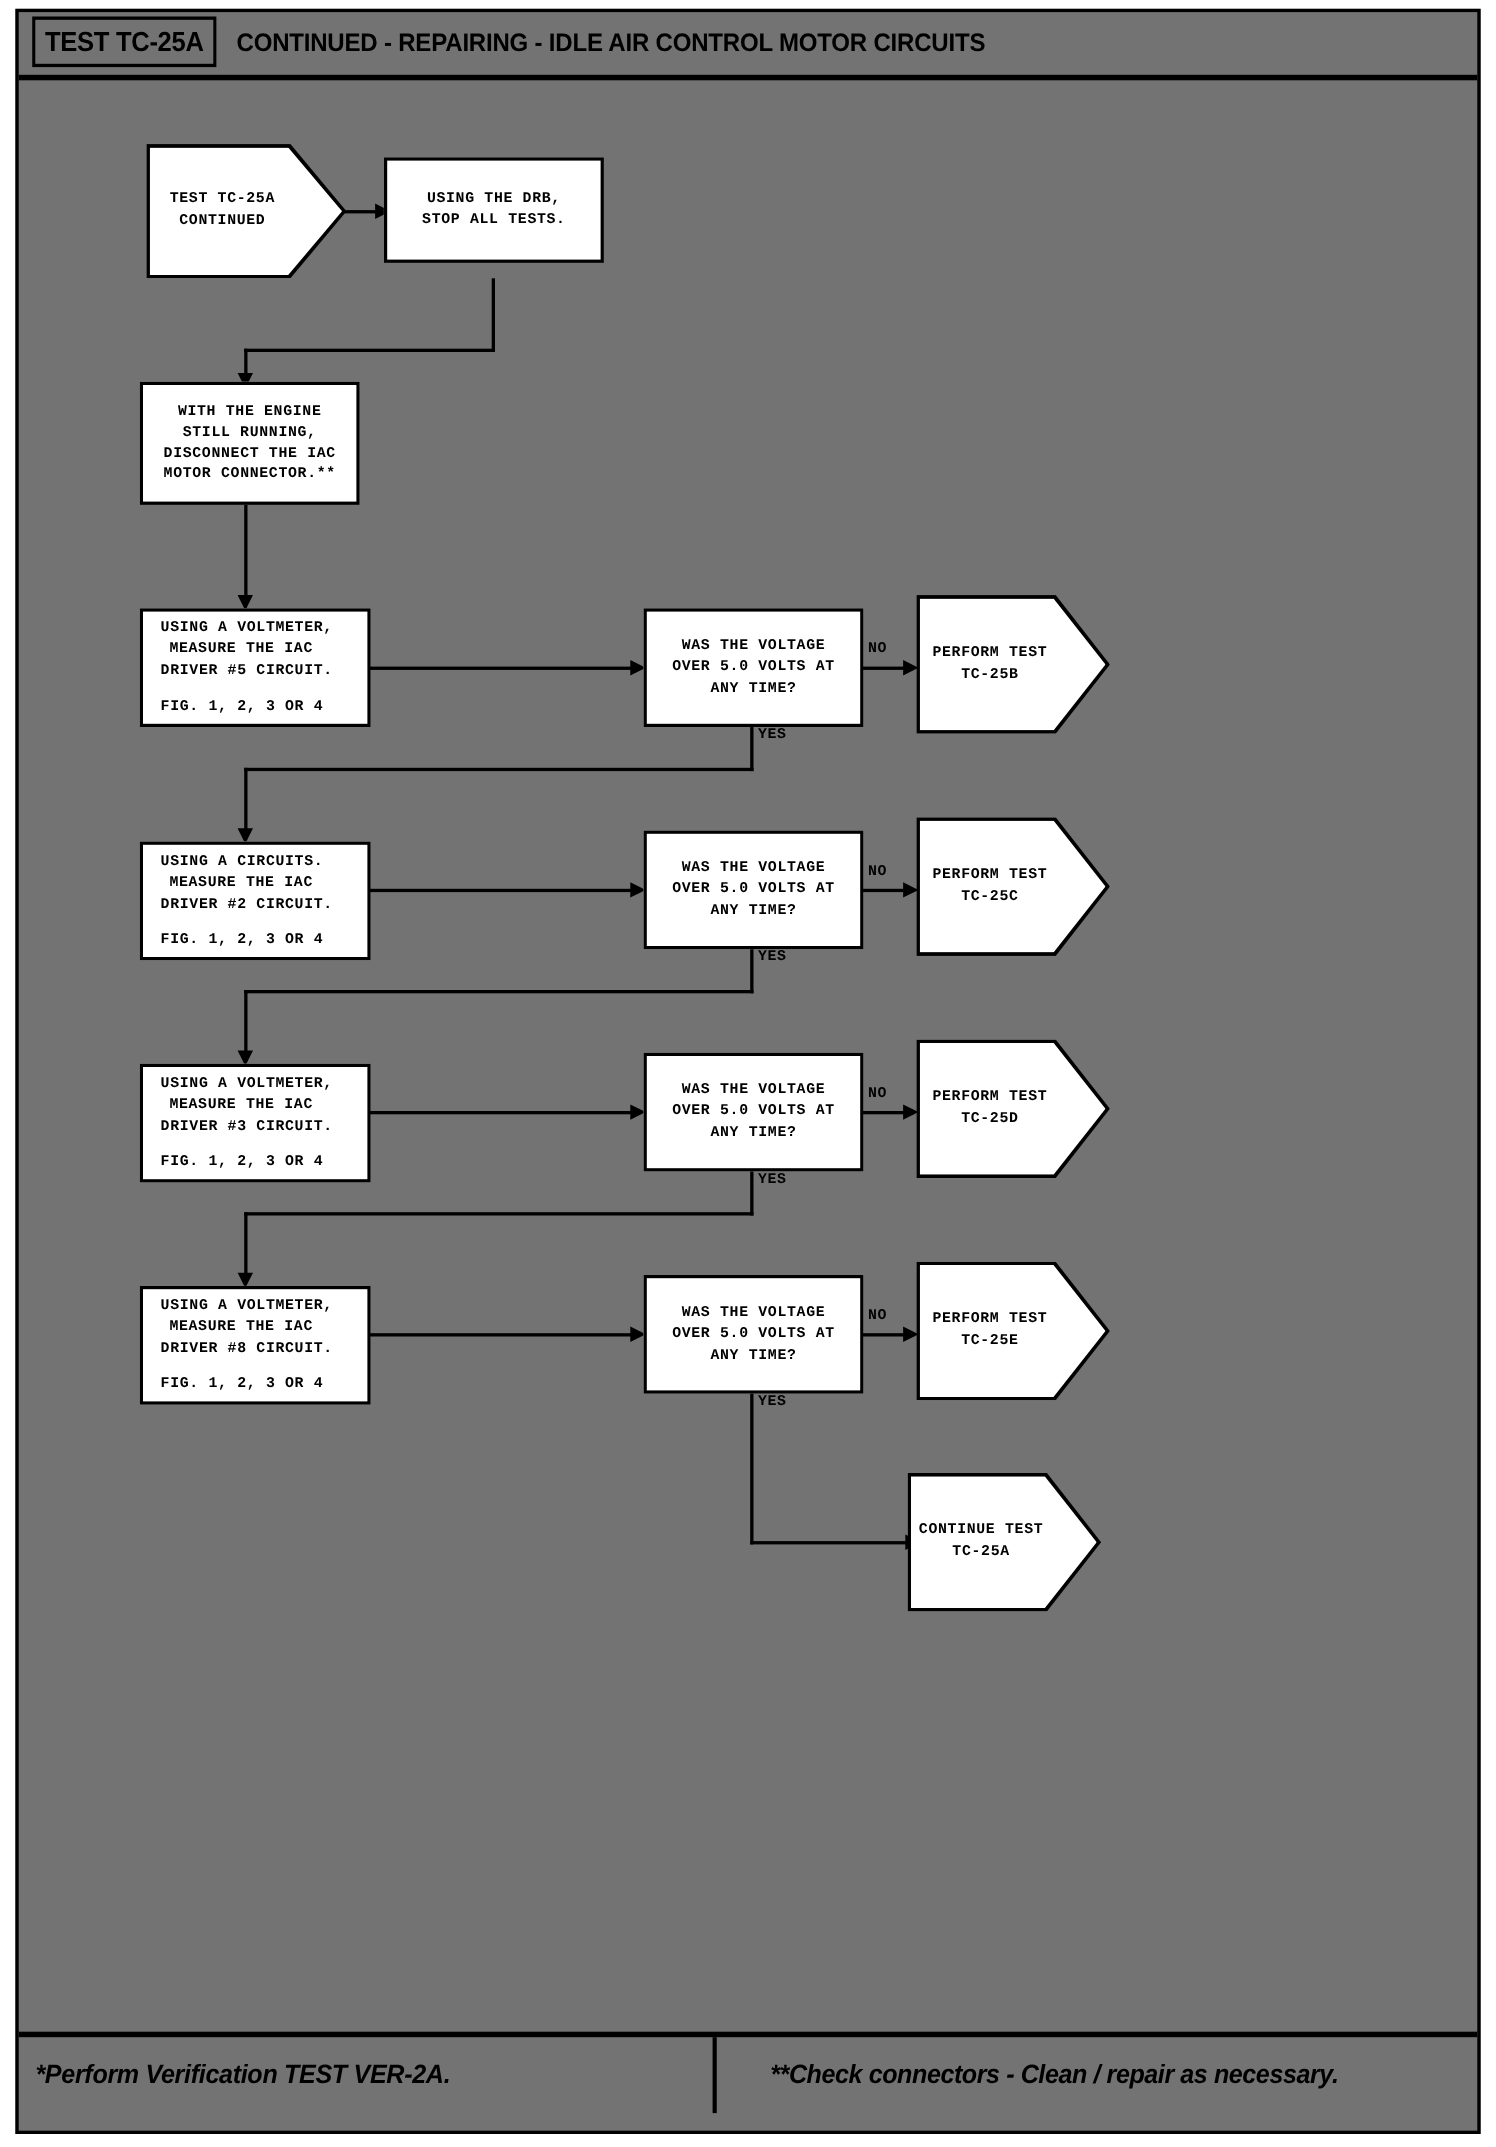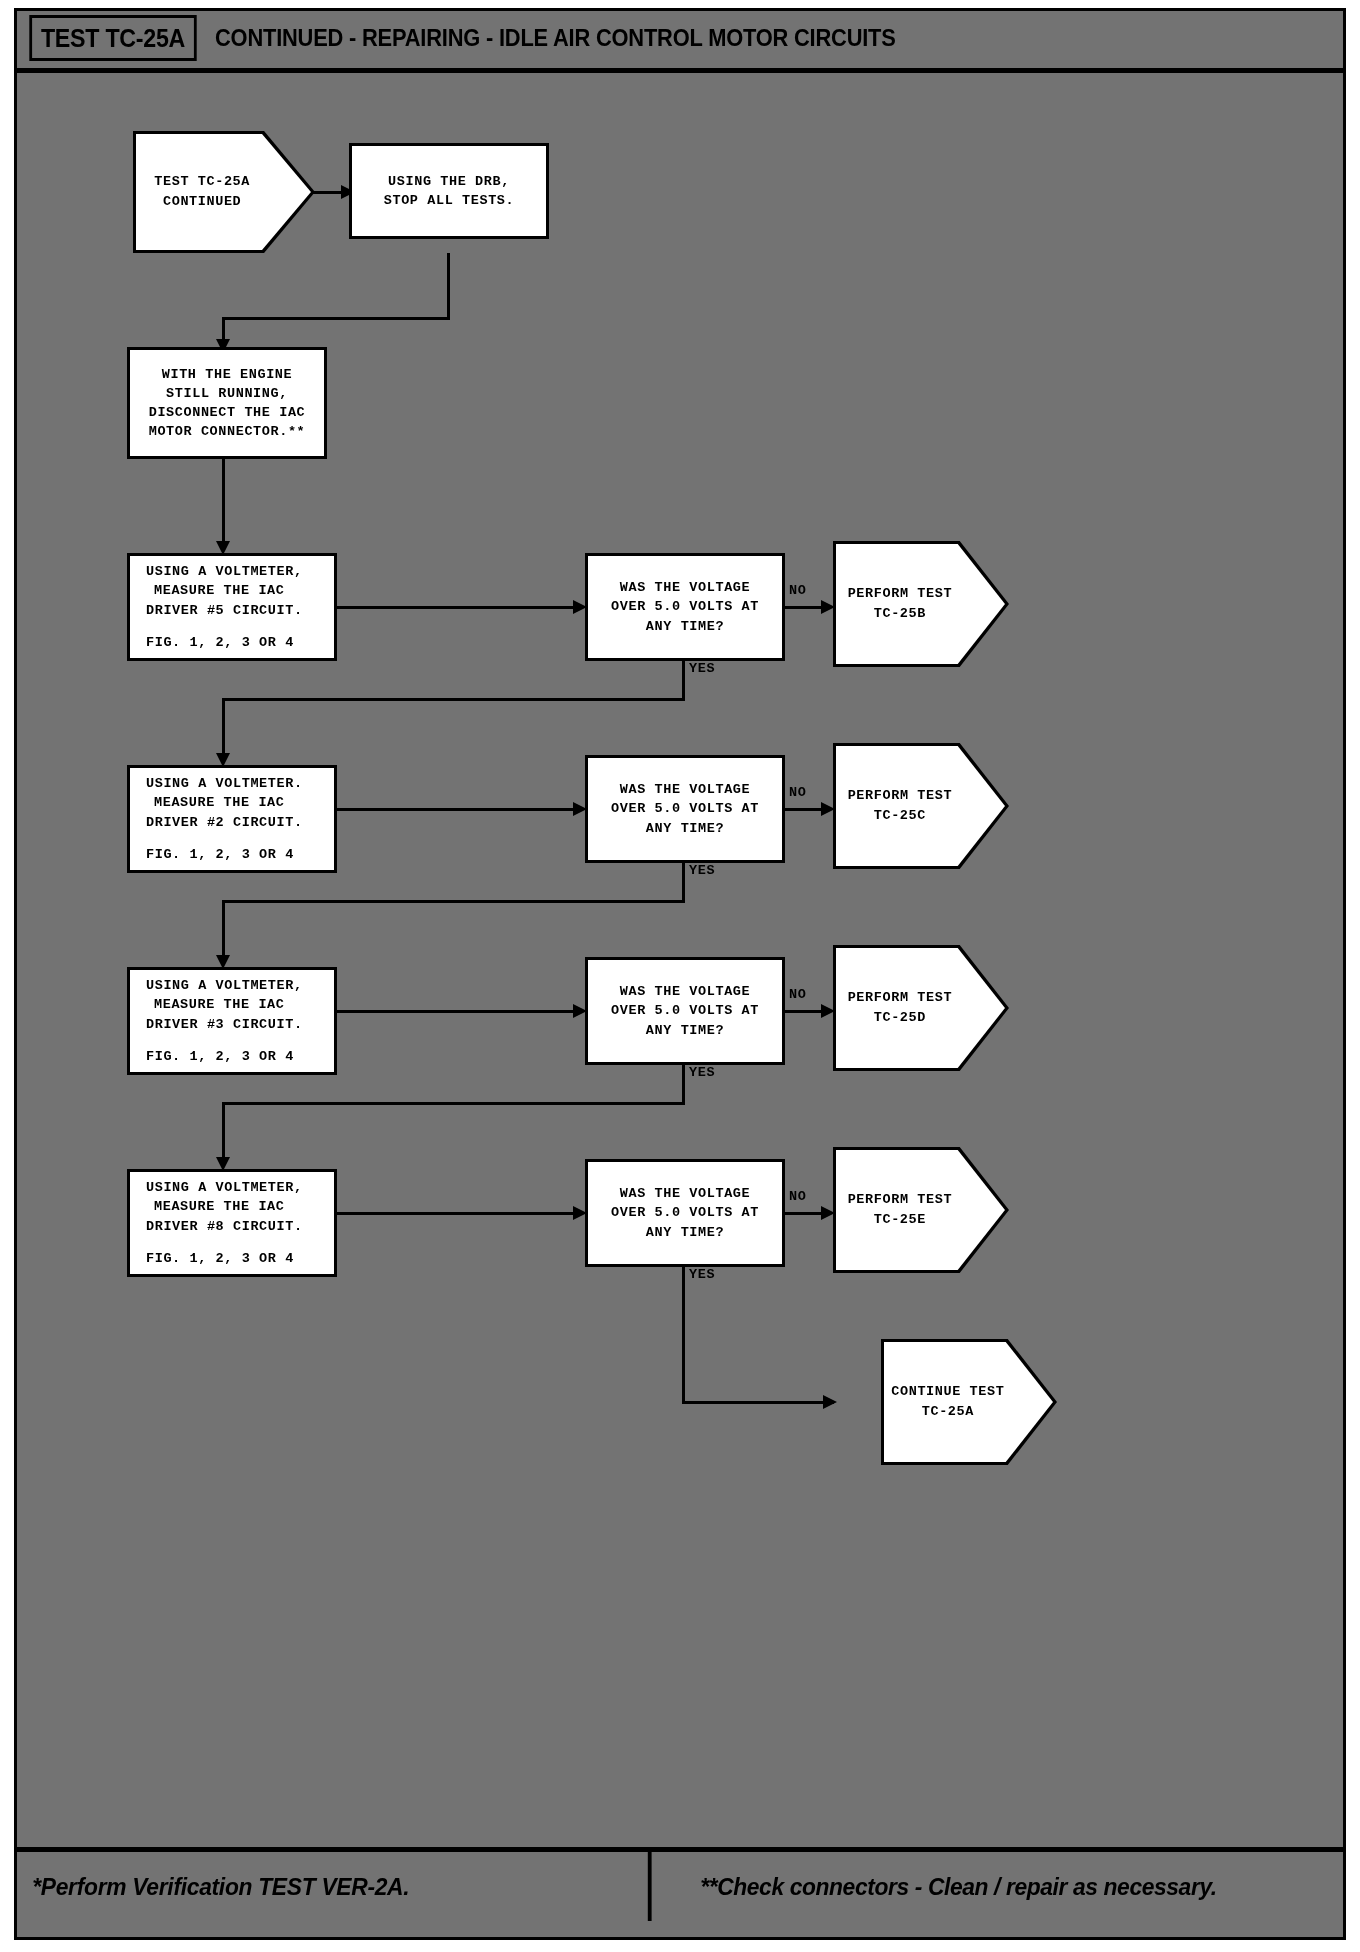--- a/index.html
+++ b/index.html
@@ -241,21 +241,21 @@
 TC-25B</div>
     </div>
 
     <div class="edge-label" style="left:672px; top:588px;">YES</div>
     <div class="vline" style="left:665px; top:588px; height:40px;"></div>
     <div class="hline" style="left:205px; top:625px; width:463px;"></div>
     <div class="vline" style="left:205px; top:625px; height:59px;"></div>
     <div class="arrowhead-down" style="left:199px; top:680px;"></div>
 
     <div class="node" style="left:110px; top:692px; width:210px; height:108px; align-items:flex-start; text-align:left; padding-left:16px;">
-      <div>USING A VOLTMETER.</div>
+      <div>USING A CIRCUITS.</div>
       <div style="padding-left:8px;">MEASURE THE IAC</div>
       <div>DRIVER #2 CIRCUIT.</div>
       <div class="para2">FIG. 1, 2, 3 OR 4</div>
     </div>
     <div class="hline" style="left:318px; top:735px; width:244px;"></div>
     <div class="arrowhead-right" style="left:556px; top:729px;"></div>
     <div class="node" style="left:568px; top:682px; width:200px; height:108px;">
       <div>WAS THE VOLTAGE
 OVER 5.0 VOLTS AT
 ANY TIME?</div>
@@ -320,21 +320,21 @@
     <div class="arrow-node" style="left:816px; top:1074px; width:176px; height:126px;">
       <div class="inner">PERFORM TEST
 TC-25E</div>
     </div>
 
     <div class="edge-label" style="left:672px; top:1194px;">YES</div>
     <div class="vline" style="left:665px; top:1194px; height:137px;"></div>
     <div class="hline" style="left:665px; top:1328px; width:152px;"></div>
     <div class="arrowhead-right" style="left:806px; top:1322px;"></div>
 
-    <div class="arrow-node" style="left:864px; top:1266px; width:176px; height:126px;text-align:center;">
+    <div class="arrow-node" style="left:808px; top:1266px; width:176px; height:126px;text-align:center;">
       <div class="inner">CONTINUE TEST
 TC-25A</div>
     </div>
 
   </div>
 
   <div id="footer-band">
     <div id="footer-left">*Perform Verification TEST VER-2A.</div>
     <div id="footer-right">**Check connectors - Clean / repair as necessary.</div>
   </div>

